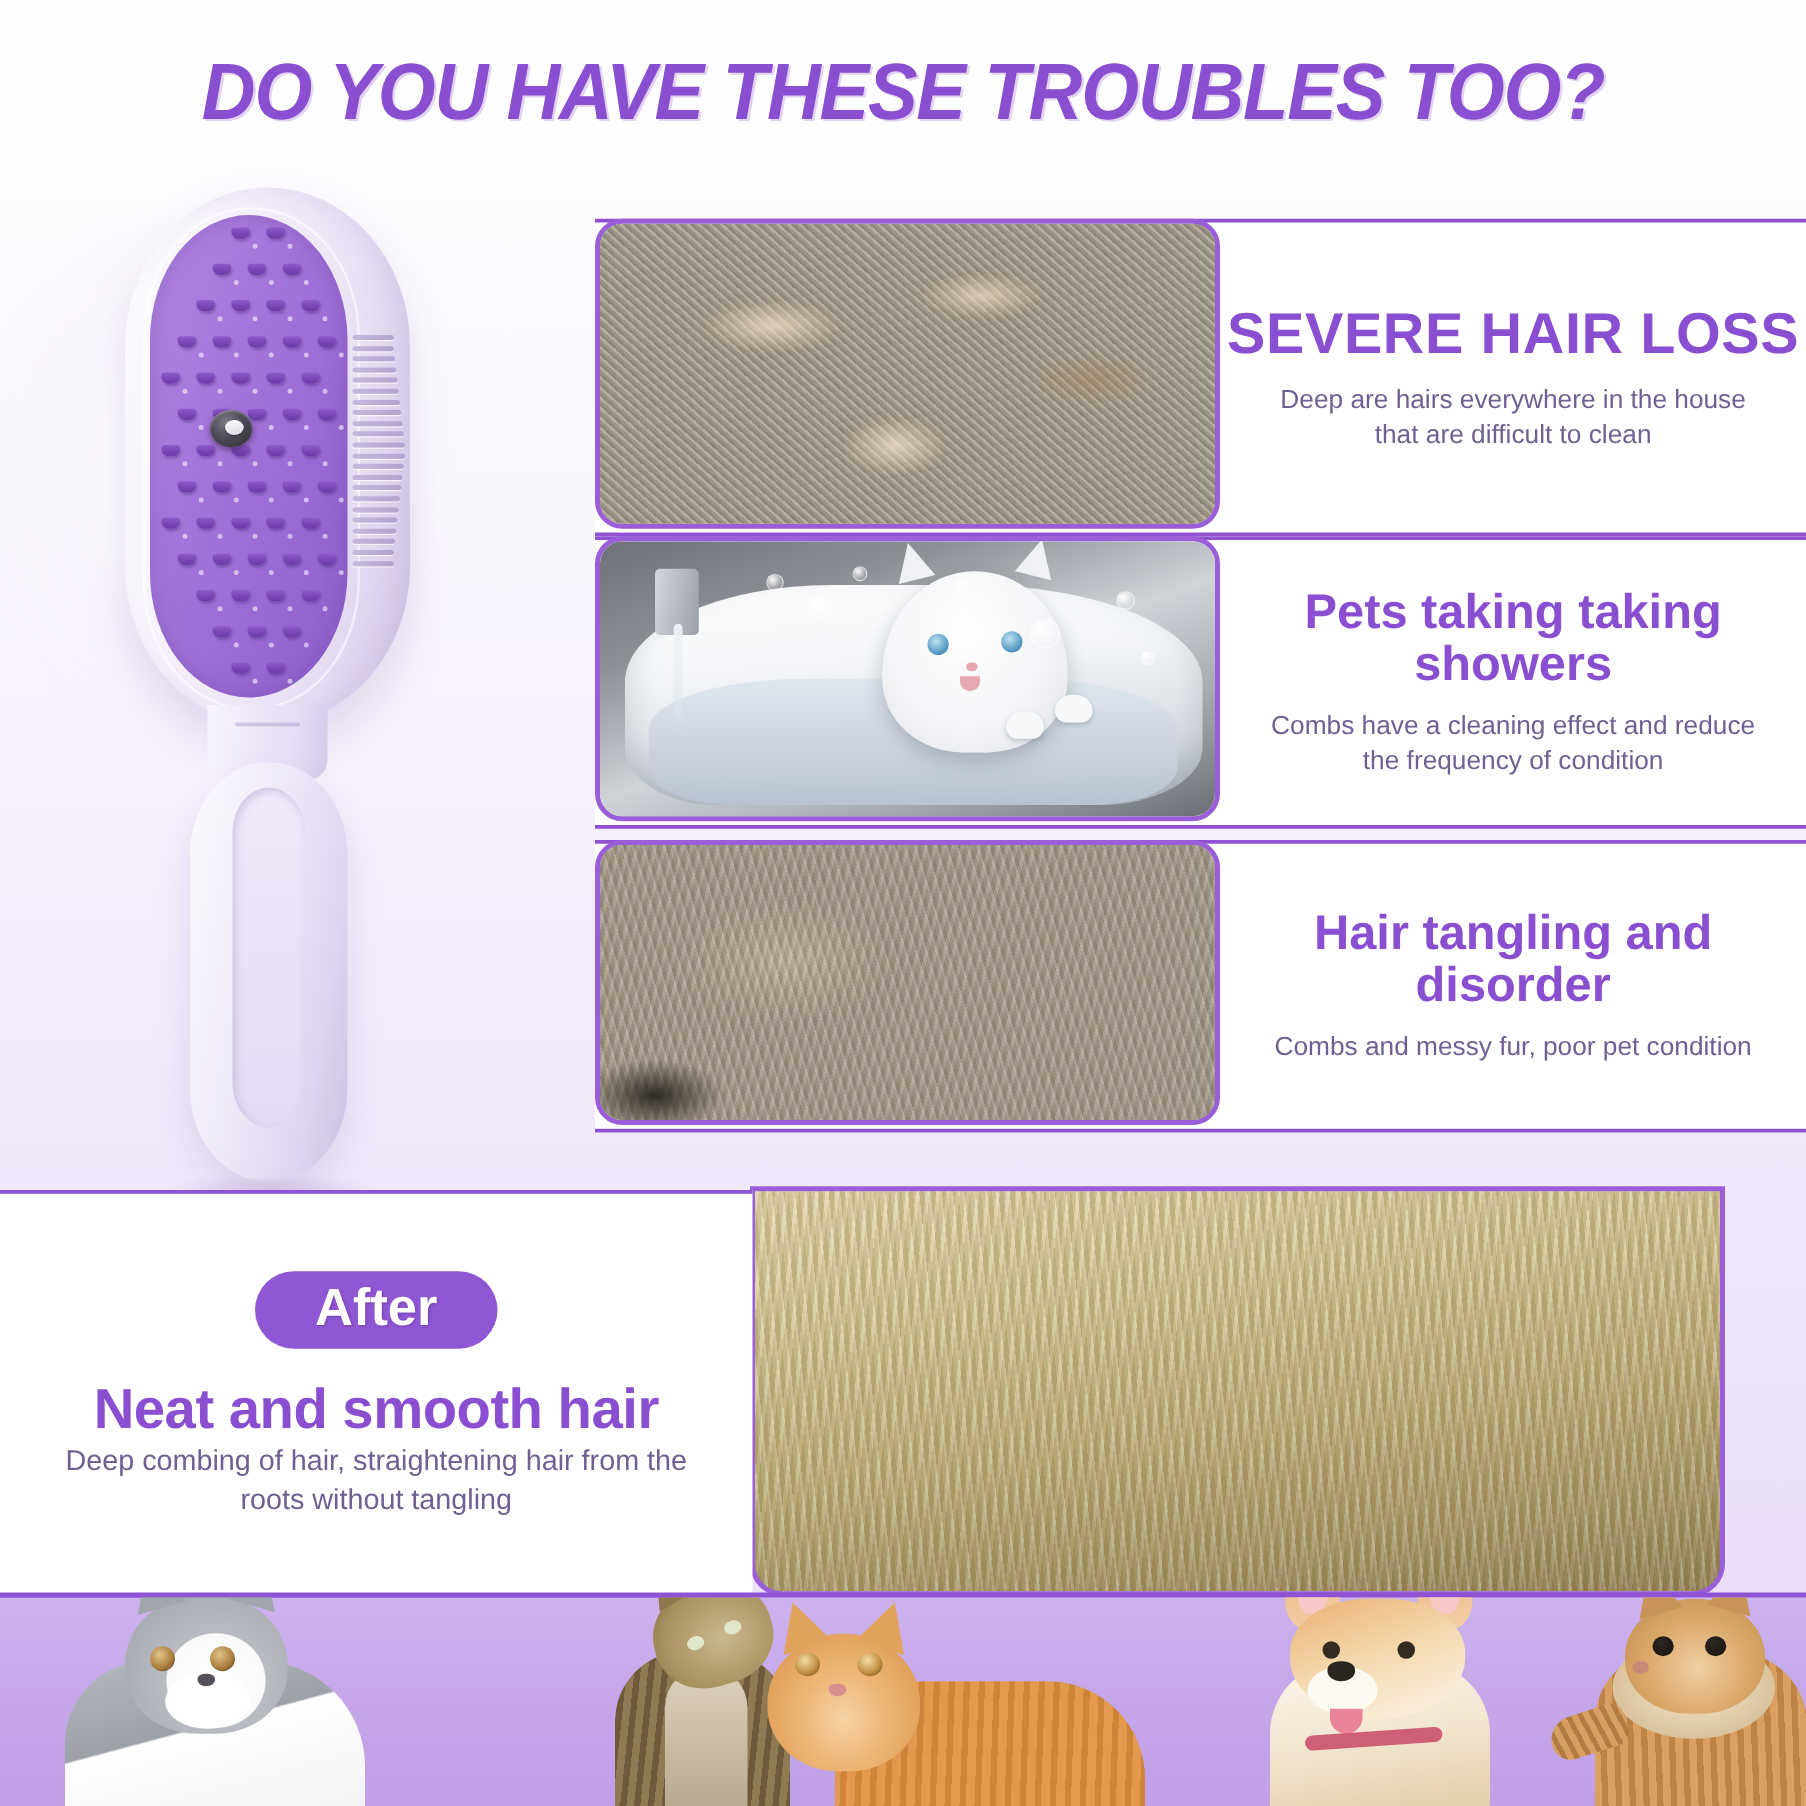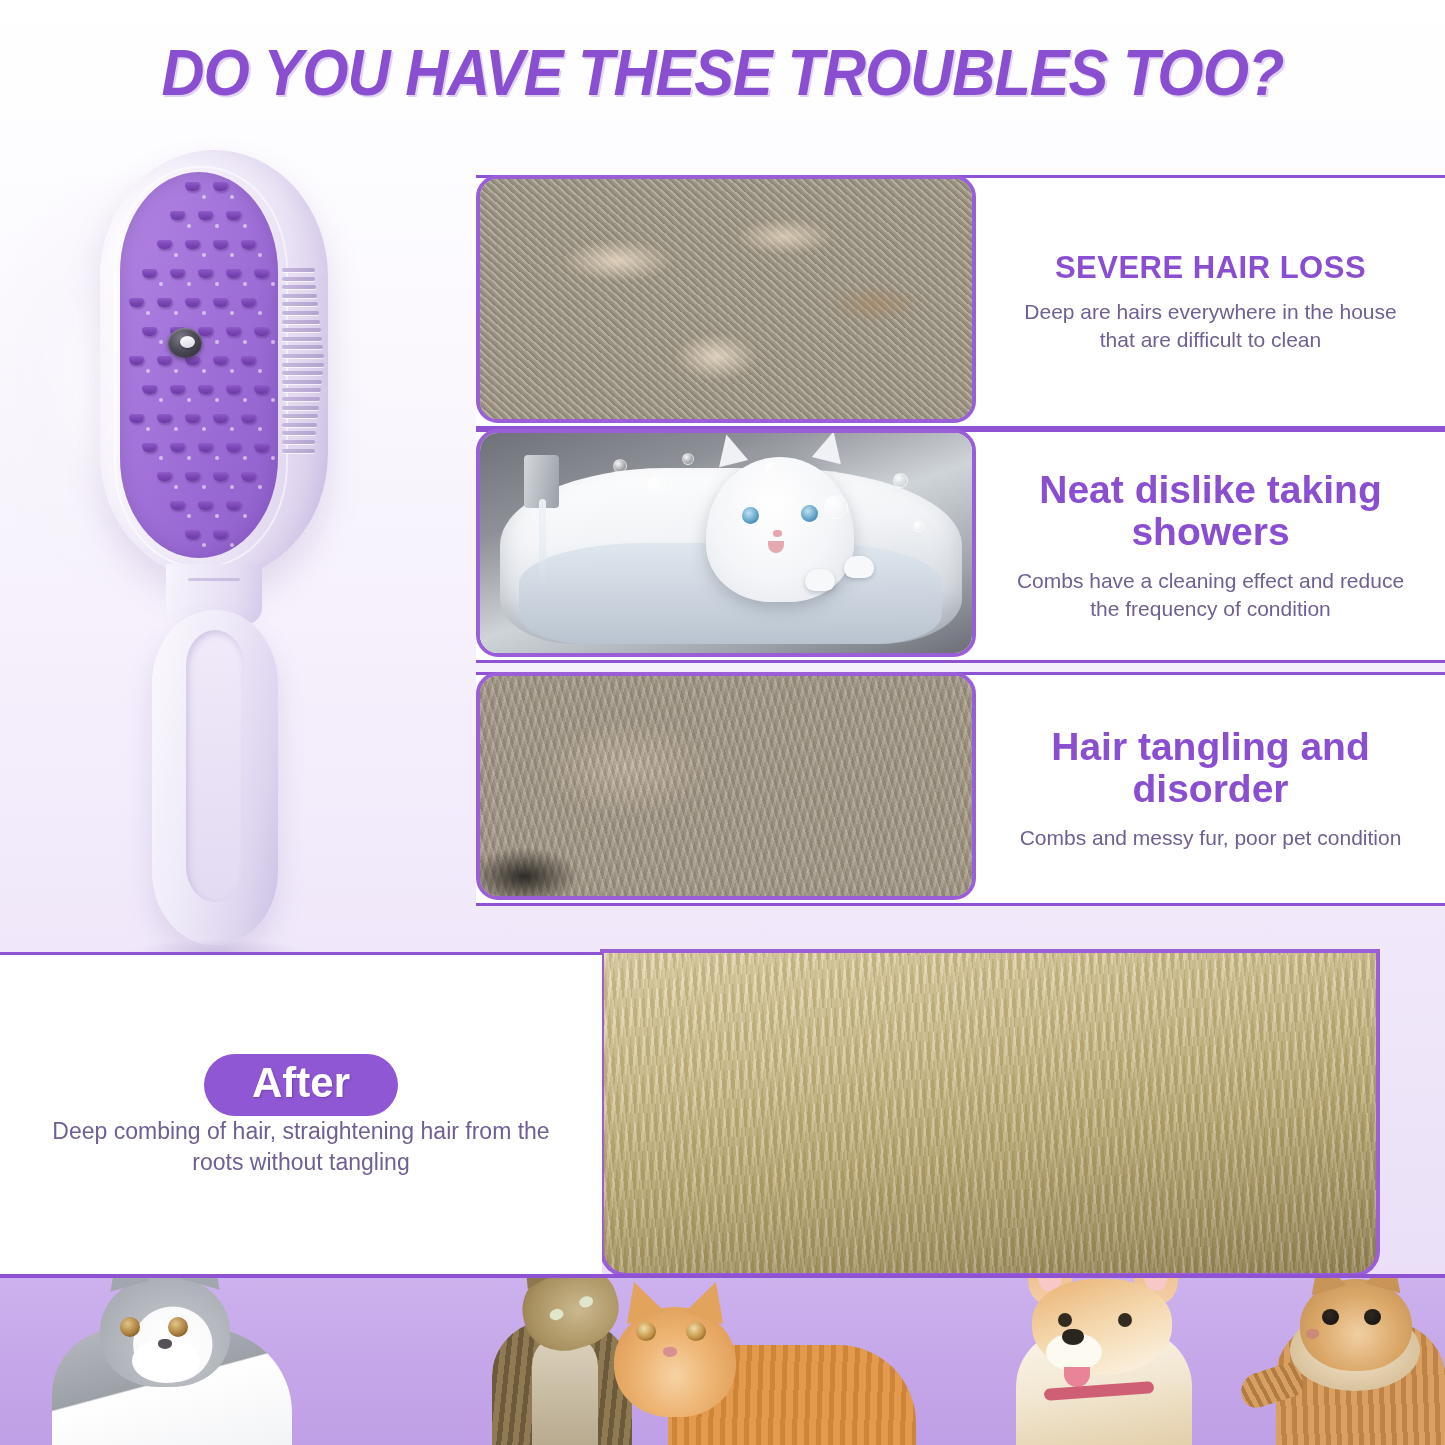--- a/index.html
+++ b/index.html
@@ -72,21 +72,21 @@
   .card .thumb{position:absolute;left:0;top:-3px;border:4px solid #9a5fd8;border-radius:22px;
     overflow:hidden;box-sizing:border-box;}
   .card .txt{position:absolute;top:0;bottom:0;display:flex;flex-direction:column;
     align-items:center;justify-content:center;}
   .c-title{color:#8a4fd0;font-weight:bold;text-align:center;line-height:1.08;}
   .c-sub{color:#6f5f92;text-align:center;line-height:1.32;margin-top:14px;font-size:21px;}
 
   #card1{top:175px;width:969px;height:248px;}
   #card1 .thumb{width:500px;height:248px;}
   #card1 .txt{left:500px;right:0;}
-  #card1 .c-title{font-size:31px;letter-spacing:.5px;}
+  #card1 .c-title{font-size:46px;letter-spacing:.5px;}
   #card2{top:429px;width:969px;height:228px;}
   #card2 .thumb{width:500px;height:228px;}
   #card2 .txt{left:500px;right:0;}
   #card2 .c-title{font-size:39px;}
   #card3{top:672px;width:969px;height:228px;}
   #card3 .thumb{width:500px;height:228px;}
   #card3 .txt{left:500px;right:0;}
   #card3 .c-title{font-size:39px;}
 
   
@@ -385,39 +385,40 @@
         <div class="bub" style="left:27%;top:12%;width:12px;height:12px"></div>
         <div class="bub" style="left:34%;top:20%;width:16px;height:16px"></div>
         <div class="bub" style="left:41%;top:9%;width:10px;height:10px"></div>
         <div class="bub" style="left:58%;top:13%;width:9px;height:9px"></div>
         <div class="bub" style="left:70%;top:28%;width:22px;height:22px"></div>
         <div class="bub" style="left:84%;top:18%;width:13px;height:13px"></div>
         <div class="bub" style="left:88%;top:40%;width:9px;height:9px"></div>
       </div>
     </div>
     <div class="txt">
-      <div class="c-title" style="max-width:380px">Neat dislike taking showers</div>
+      <div class="c-title" style="max-width:380px">Pets taking taking showers</div>
       <div class="c-sub" style="max-width:400px">Combs have a cleaning effect and reduce the frequency of condition</div>
     </div>
   </div>
 
   <div class="card" id="card3">
     <div class="thumb">
       <div class="img-tangle"></div>
     </div>
     <div class="txt">
       <div class="c-title" style="max-width:370px">Hair tangling and disorder</div>
       <div class="c-sub" style="max-width:420px">Combs and messy fur, poor pet condition</div>
     </div>
   </div>
 
   <div class="after-wrap">
     <div class="after-photo"></div>
     <div class="after-card">
       <div class="after-pill">After</div>
+      <div class="after-title">Neat and smooth hair</div>
       <div class="after-sub" style="max-width:500px">Deep combing of hair, straightening hair from the roots without tangling</div>
     </div>
   </div>
 
   <div class="band">
     <div class="animal a1">
       <div class="body"></div>
       <div class="head">
         <div class="ear" style="left:4px;top:-28px;transform:rotate(-16deg)"></div>
         <div class="ear" style="right:4px;top:-30px;transform:rotate(16deg)"></div>

